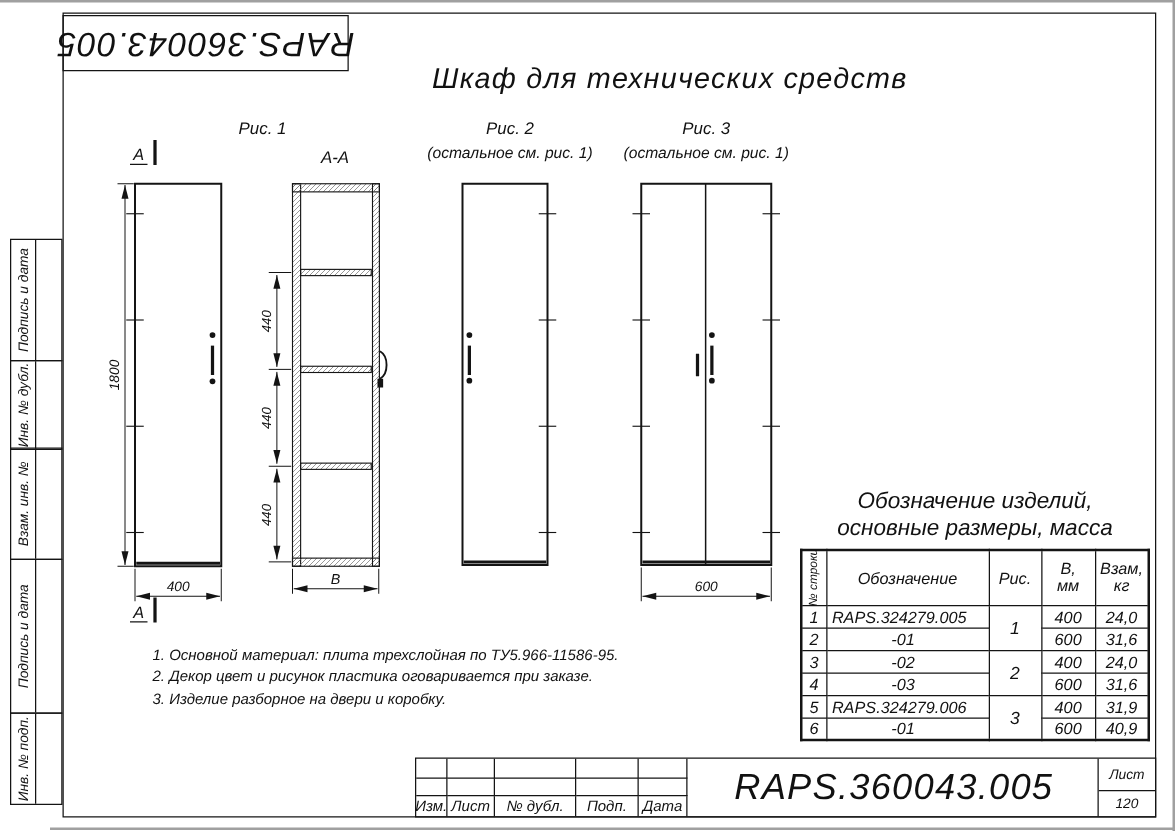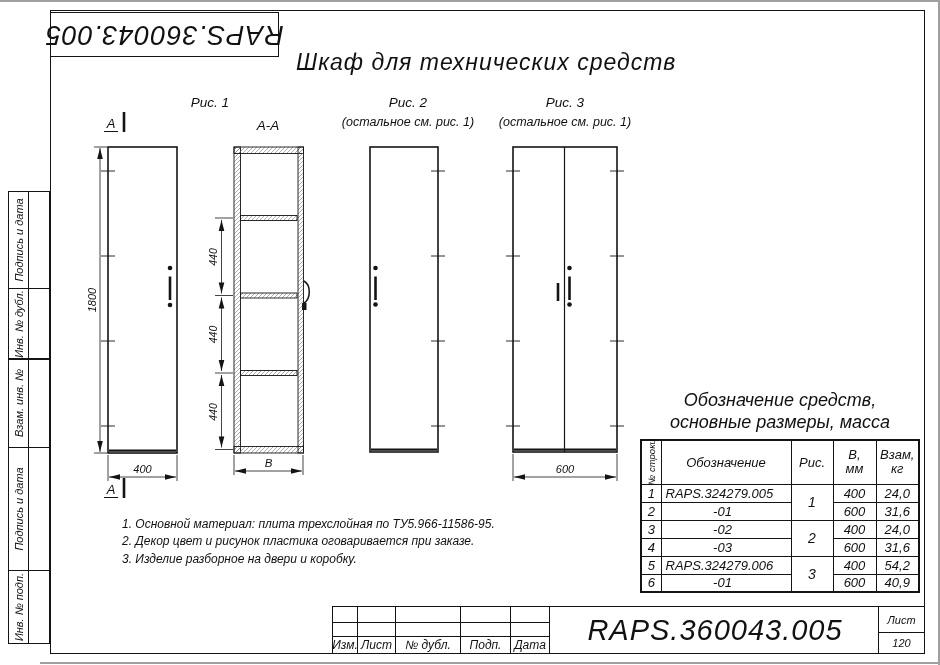--- a/index.html
+++ b/index.html
@@ -16,21 +16,21 @@
   
   .docbox{
     position:absolute; left:50px; top:12px; width:227px; height:43px;
     border:1.4px solid #141414; display:flex; align-items:center; justify-content:center;
   }
   .docbox span{
     transform:rotate(180deg); font-style:italic; font-size:27px; letter-spacing:1px; white-space:nowrap;
   }
   
   .main-title{
-    position:absolute; left:296px; top:49px; width:430px; text-align:left;
+    position:absolute; left:296px; top:49px; width:430px; text-align:right;
     font-style:italic; font-size:23px; letter-spacing:1px; white-space:nowrap;
   }
   
   .sidebar{position:absolute; left:8px; top:192px; width:42px;}
   .s-cell{position:relative; border:1.2px solid #141414; border-top-width:1.4px; margin-top:-1.2px; box-sizing:border-box;}
   .s-cell .divider{position:absolute; top:0; bottom:0; left:19px; width:0; border-left:1px solid #141414;}
   .s-cell .vlab{
     position:absolute; left:10px; top:50%;
     transform:translate(-50%,-50%) rotate(-90deg);
     font-style:italic; font-size:11px; white-space:nowrap;
@@ -237,21 +237,21 @@
     </g>
   </svg>
 
   <div class="notes">
     <div>1. Основной материал: плита трехслойная по ТУ5.966-11586-95.</div>
     <div>2. Декор цвет и рисунок пластика оговаривается при заказе.</div>
     <div>3. Изделие разборное на двери и коробку.</div>
   </div>
 
   <div class="ptable-title">
-    <div>Обозначение средств,</div>
+    <div>Обозначение изделий,</div>
     <div>основные размеры, масса</div>
   </div>
 
   <table class="ptable">
     <colgroup>
       <col class="c-no">
         <col class="c-des">
         <col class="c-fig">
         <col class="c-b">
         <col class="c-m">
@@ -296,21 +296,21 @@
       <td>4</td>
       <td class="des-r">-03</td>
       <td>600</td>
       <td>31,6</td>
     </tr>
     <tr>
       <td>5</td>
       <td class="des-l">RAPS.324279.006</td>
       <td rowspan="2" class="fig-num">3</td>
       <td>400</td>
-      <td>54,2</td>
+      <td>31,9</td>
     </tr>
     <tr>
       <td>6</td>
       <td class="des-r">-01</td>
       <td>600</td>
       <td>40,9</td>
     </tr>
   </tbody>
     </table>
 

